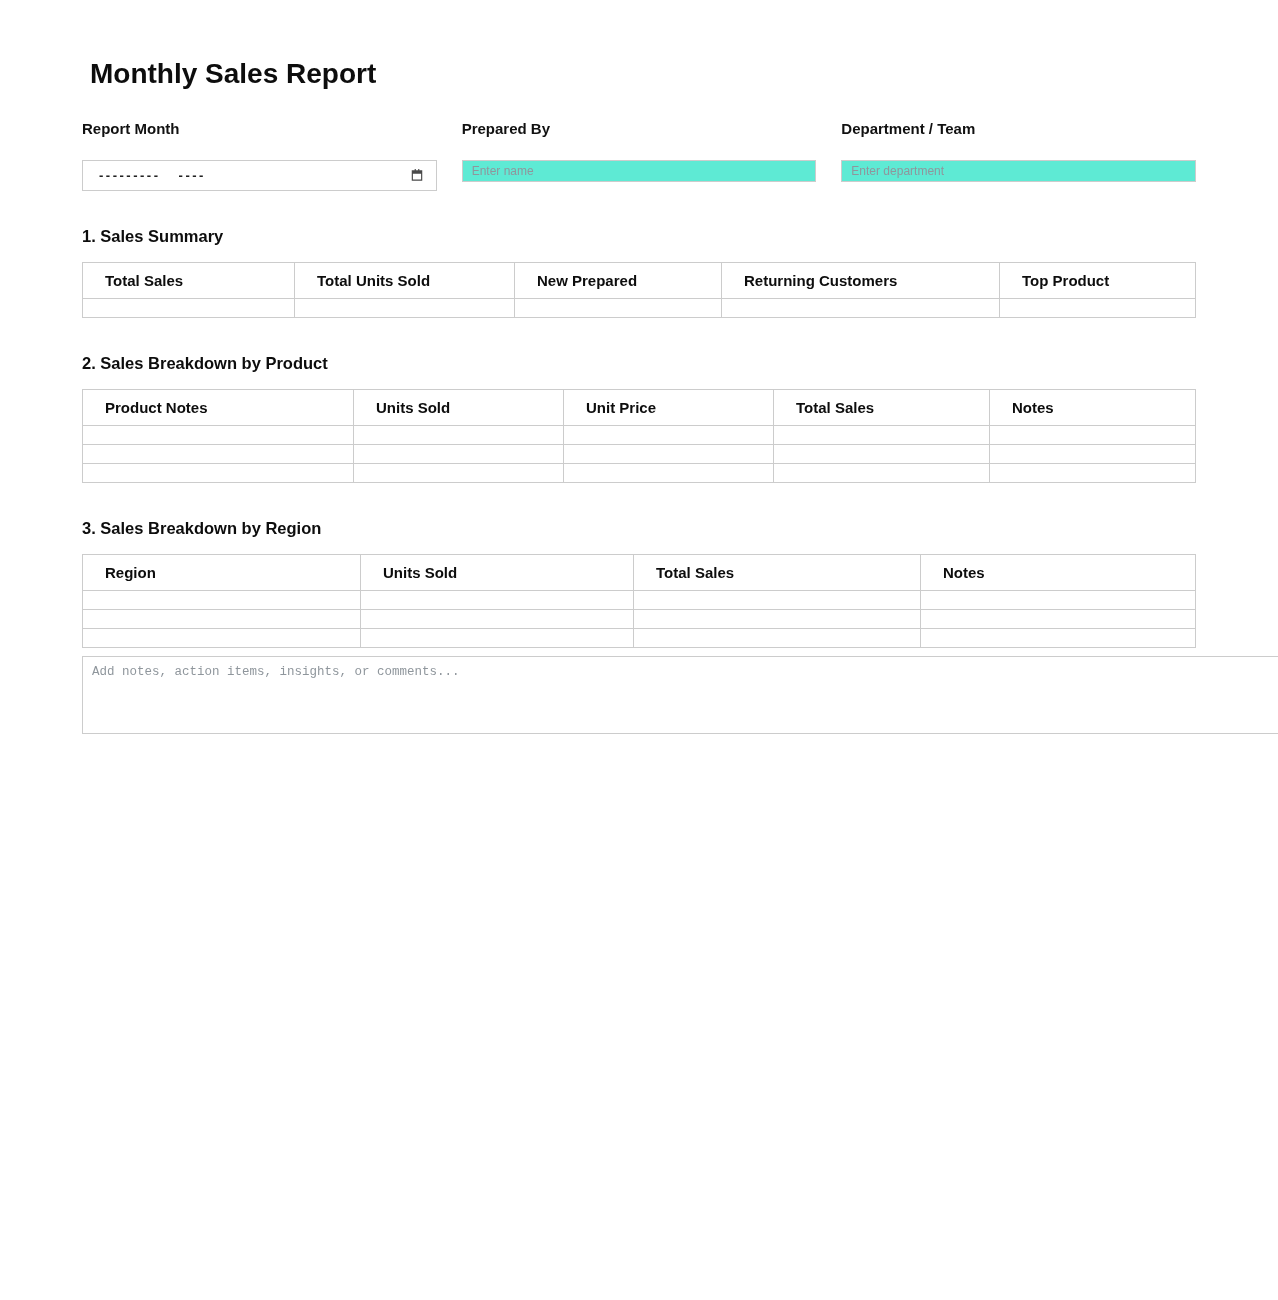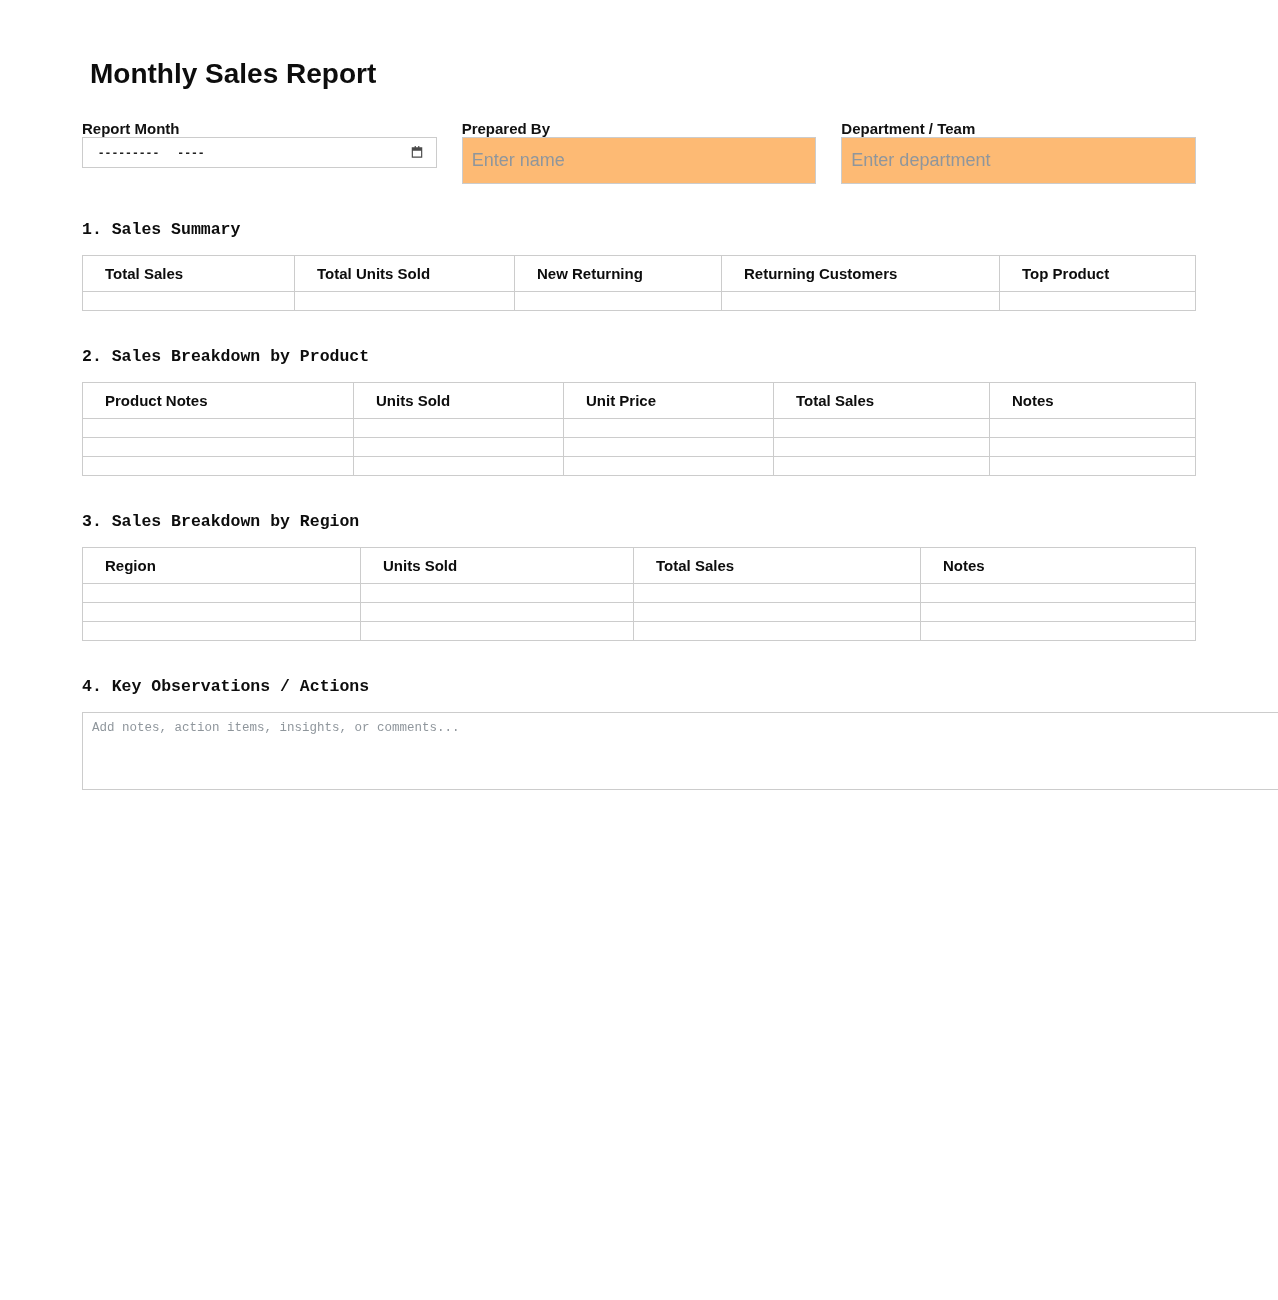--- a/index.html
+++ b/index.html
@@ -22,30 +22,30 @@
   }
   .form-row {
     display: flex;
     gap: 25px;
     margin-bottom: 8px;
   }
   .field { flex: 1 1 0; min-width: 0; }
   .field-label {
     font-size: 15px;
     font-weight: 700;
-    margin-bottom: 0;
+    margin-bottom: 23px;
     line-height: 17px;
   }
   .text-input {
     width: 100%;
-    height: 47px;
-    border: 1px solid #cccccc;
-    background: #fdba74;
+    height: 22px;
+    border: 1px solid #cccccc;
+    background: #5eead4;
     font-family: "Liberation Sans", sans-serif;
-    font-size: 18px;
+    font-size: 12px;
     color: #111111;
     padding: 0 9px;
     outline: none;
     border-radius: 0;
   }
   .text-input::placeholder { color: #8f969c; opacity: 1; }
   .month-input {
     width: 100%;
     height: 31px;
     border: 1px solid #cccccc;
@@ -65,21 +65,20 @@
     white-space: nowrap;
     overflow: hidden;
   }
   .cal-icon { display: inline-flex; flex: 0 0 auto; }
   .section-heading {
     font-size: 16.5px;
     font-weight: 700;
     margin: 36px 0 16px 0;
     line-height: 19px;
     color: #0d0d0d;
-    font-family: Liberation Mono, monospace;
   }
   table.data-table {
     width: 1114px;
     table-layout: fixed;
     border-collapse: collapse;
   }
   table.data-table th,
   table.data-table td {
     border: 1px solid #cccccc;
   }
@@ -151,21 +150,21 @@
       <col style="width:212px">
         <col style="width:220px">
         <col style="width:207px">
         <col style="width:278px">
         <col>
     </colgroup>
     <thead>
       <tr>
         <th>Total Sales</th>
         <th>Total Units Sold</th>
-        <th>New Returning</th>
+        <th>New Prepared</th>
         <th>Returning Customers</th>
         <th>Top Product</th>
       </tr>
     </thead>
     <tbody>
       <tr>
         <td></td>
         <td></td>
         <td></td>
         <td></td>
@@ -248,16 +247,15 @@
       </tr>
       <tr>
         <td></td>
         <td></td>
         <td></td>
         <td></td>
       </tr>
     </tbody>
   </table>
 
-  <h3 class="section-heading">4. Key Observations / Actions</h3>
   <textarea class="notes-area" placeholder="Add notes, action items, insights, or comments..." style=""></textarea>
 
 </div>
 
 </body></html>

